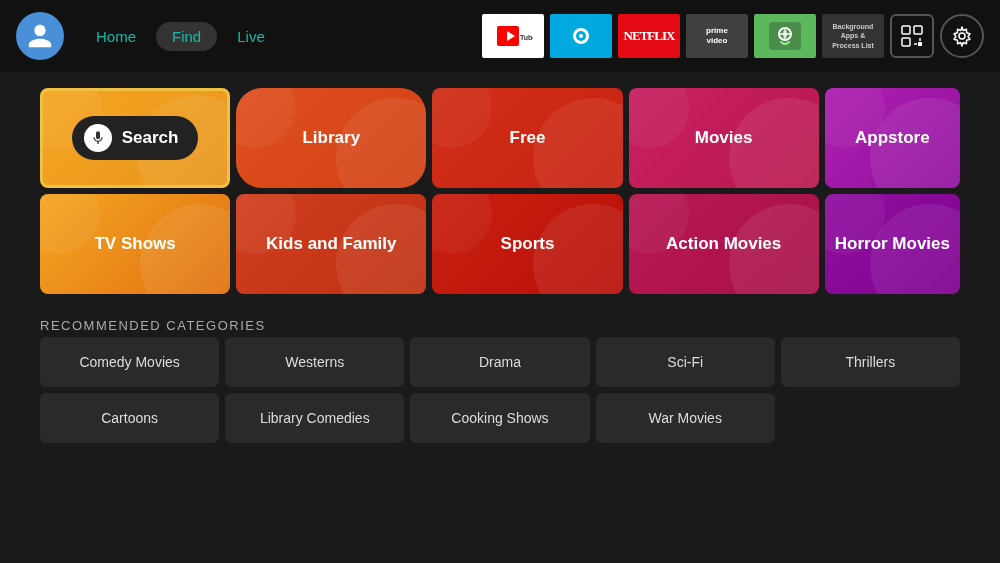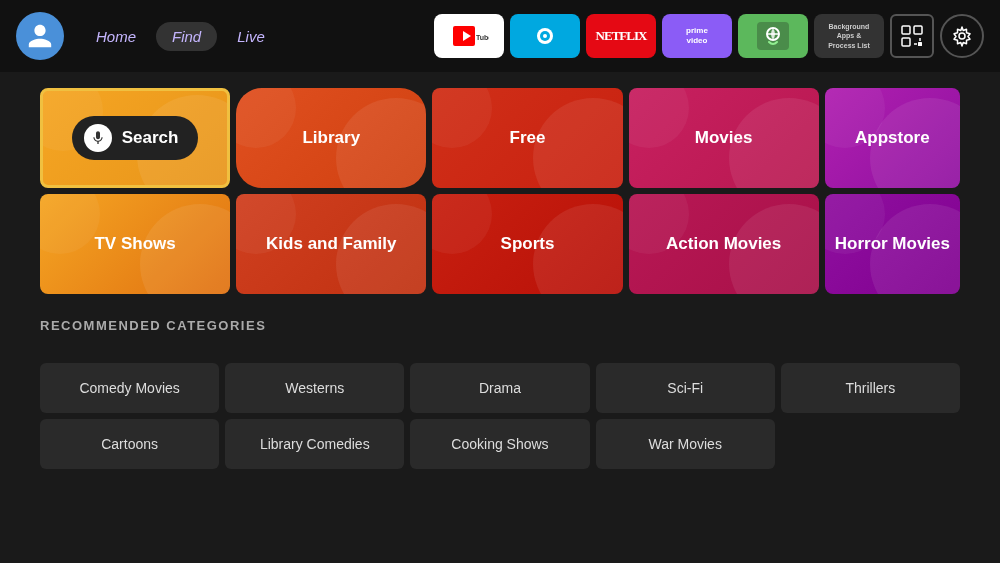--- a/index.html
+++ b/index.html
@@ -34,50 +34,49 @@
     .avatar svg { width: 28px; height: 28px; fill: white; }
     .nav-items {
       display: flex;
       gap: 4px;
       margin-left: 8px;
     }
     .nav-item {
       padding: 6px 16px;
       border-radius: 20px;
       font-size: 15px;
-      color: #c4b5fd;
+      color: #14b8a6;
       cursor: pointer;
       font-weight: 500;
-      font-style: italic;
     }
     .nav-item.active {
       background: #333;
     }
     .app-icons {
       display: flex;
       align-items: center;
       gap: 6px;
       margin-left: auto;
     }
     .app-icon {
-      width: 70px;
+      width: 62px;
       height: 44px;
-      border-radius: 8px;
+      border-radius: 2px;
       display: flex;
       align-items: center;
       justify-content: center;
       cursor: pointer;
       overflow: hidden;
       font-size: 10px;
       font-weight: bold;
     }
     .youtube-icon { background: white; }
     .prime-icon { background: #00a8e0; }
     .netflix-icon { background: #e50914; color: white; font-size: 13px; letter-spacing: -0.5px; }
-    .primevideo-icon { background: #8b5cf6; }
+    .primevideo-icon { background: #404040; }
     .vpn-icon { background: #5cb85c; }
     .background-icon { background: #333; font-size: 8px; text-align: center; padding: 4px; line-height: 1.2; }
     .layout-icon {
       width: 44px;
       height: 44px;
       border-radius: 6px;
       background: transparent;
       border: 2px solid #555;
       display: flex;
       align-items: center;
@@ -220,24 +219,24 @@
       position: relative;
       z-index: 1;
       text-align: center;
       padding: 0 10px;
       color: white;
     }
 
     
     .section-title {
       font-size: 13px;
-      font-weight: bold;
+      font-weight: normal;
       color: #aaa;
       letter-spacing: 1.5px;
-      margin-bottom: 30px;
+      margin-bottom: 4px;
       text-transform: uppercase;
     }
     .categories-grid {
       display: grid;
       grid-template-columns: repeat(5, 1fr);
       grid-template-rows: repeat(2, 50px);
       gap: 6px;
     }
     .category-item {
       background: #2a2a2a;

